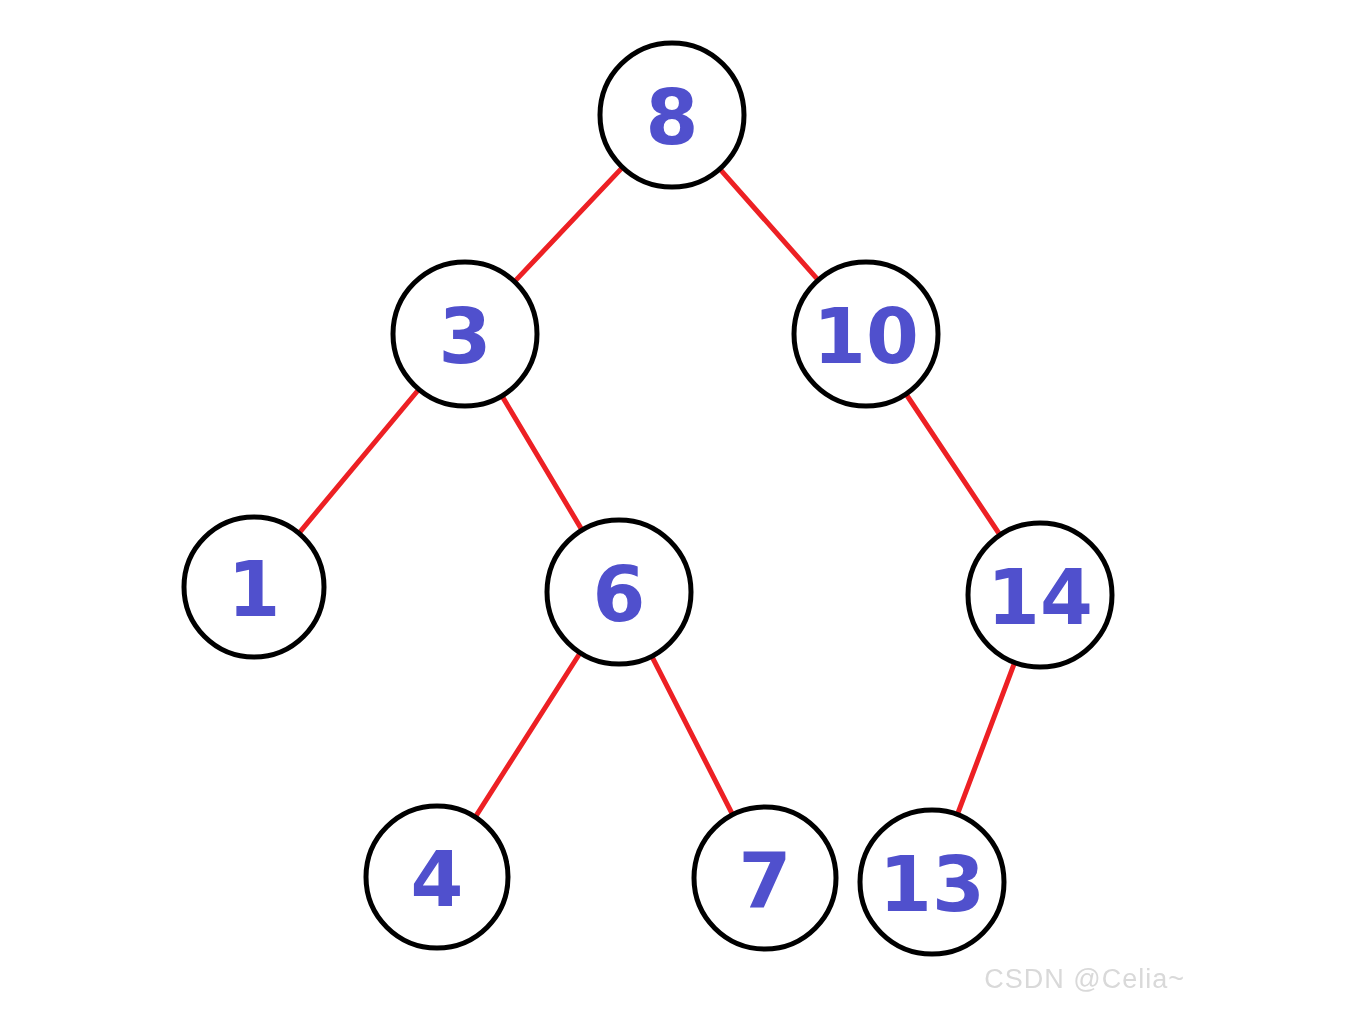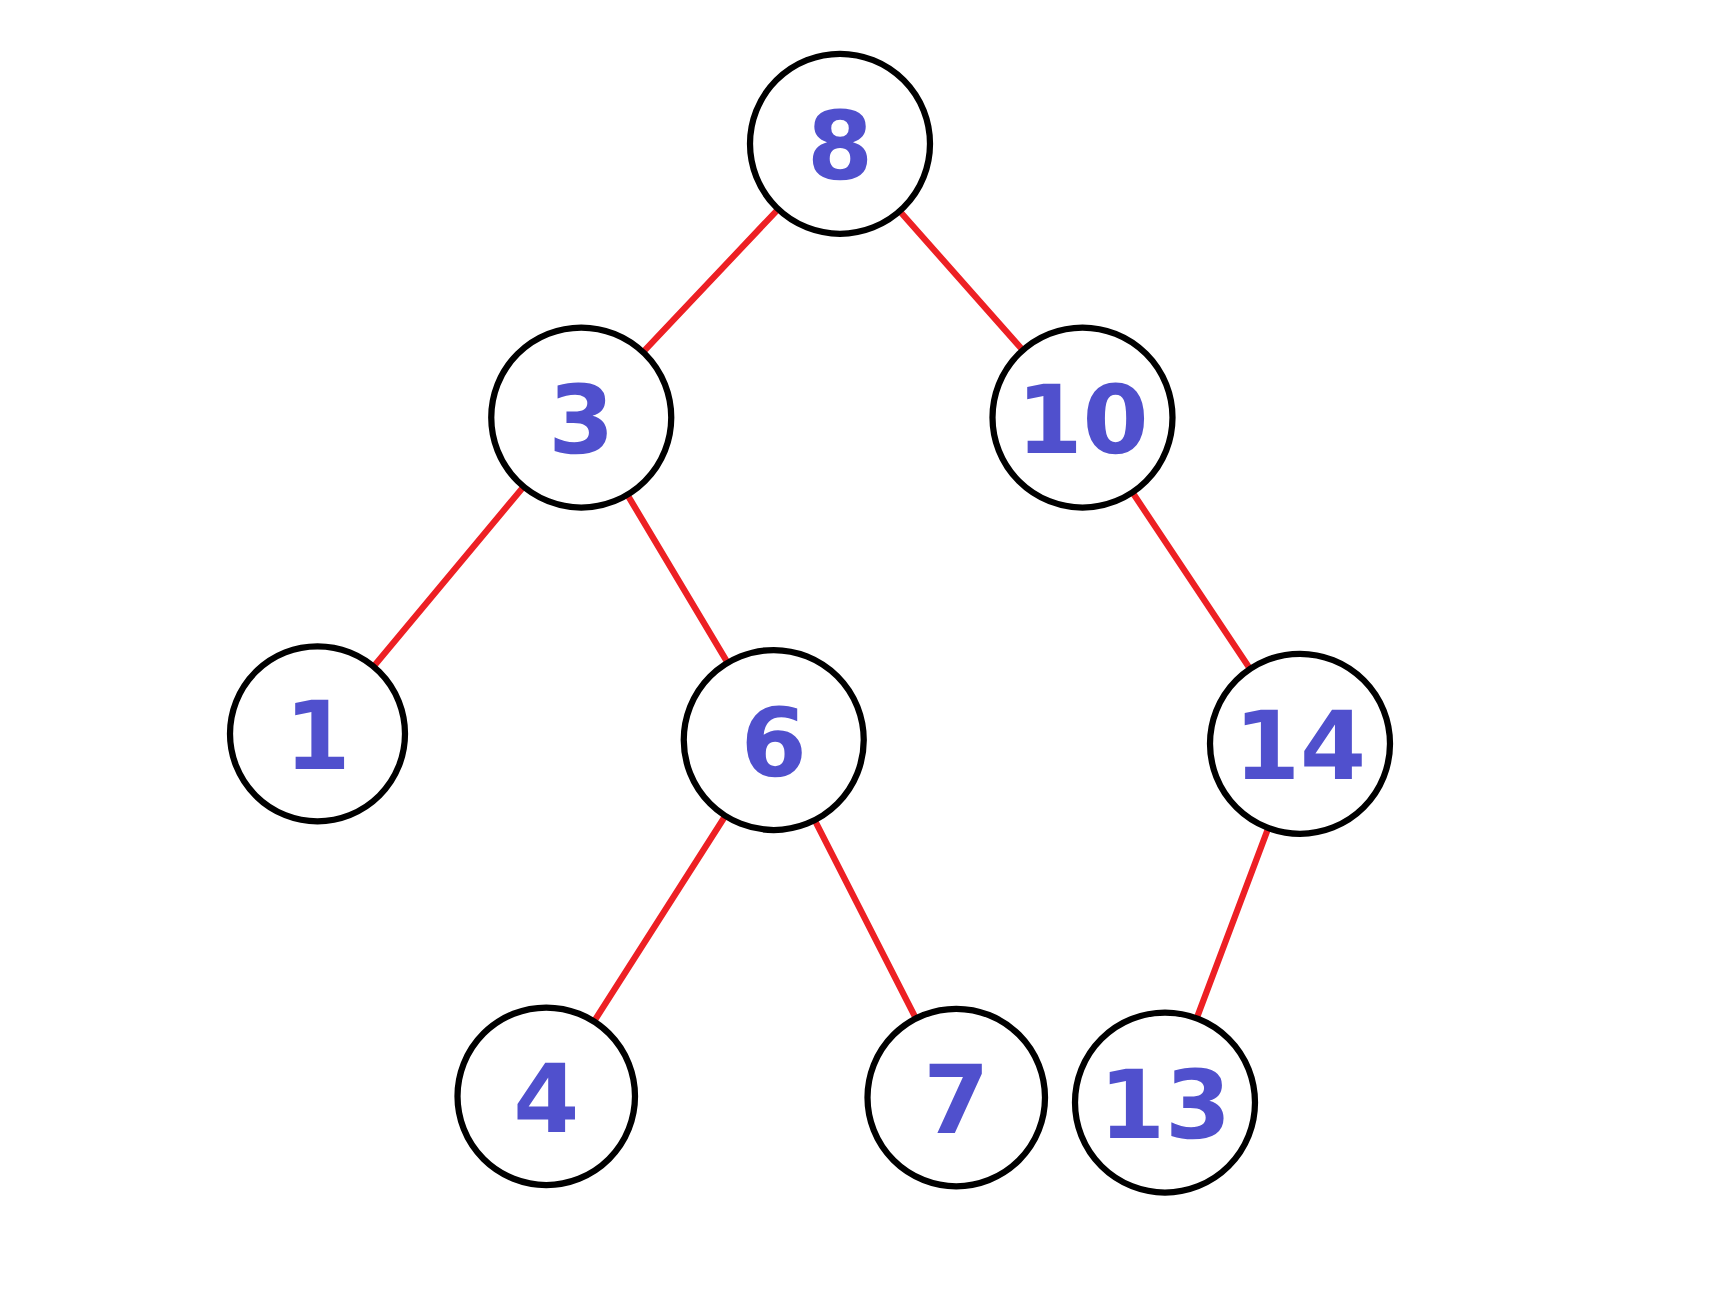--- a/index.html
+++ b/index.html
@@ -95,14 +95,15 @@
           <circle cx="765" cy="878" r="71" class="node-circle" fill="#ffffff" stroke="#000000" stroke-width="5"></circle>
           <text x="765" y="880" class="node-label" fill="#5050cd" font-size="76">7</text>
         </g>
         <g>
           <circle cx="932" cy="882" r="72" class="node-circle" fill="#ffffff" stroke="#000000" stroke-width="5"></circle>
           <text x="932" y="884" class="node-label" fill="#5050cd" font-size="76">13</text>
         </g>
       </g>
   </svg>
 
+  <div class="watermark" style="left: 1185px; top: 995px; color: rgb(217, 217, 217); transform: translate(-100%, -100%);">CSDN @Celia~</div>
 
 </div>
 
 </body></html>

